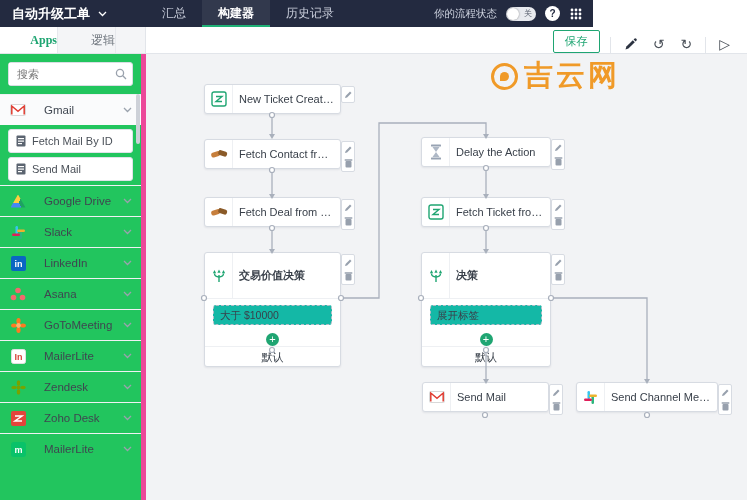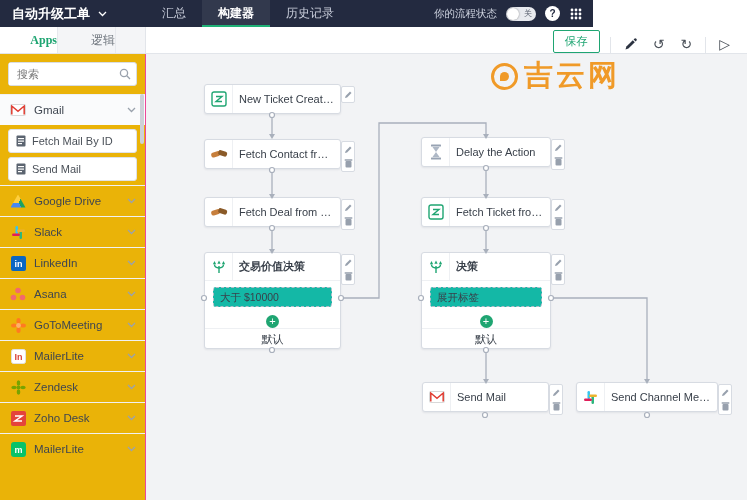--- a/index.html
+++ b/index.html
@@ -38,30 +38,30 @@
   .side-tab.active { background:#fff; color:#1fa572; font-weight:bold; }
   .canvas-toolbar { flex:1; display:flex; align-items:flex-end; justify-content:flex-end;
     gap:10px; padding-right:14px; }
   .save-btn { border:1px solid #1fa572; color:#1fa572; background:#fff; font-size:11.5px;
     padding:3px 11px; border-radius:2px; cursor:pointer; font-family:inherit; }
   .vdiv { width:1px; height:16px; background:#e2e5ea; }
   .tool-btn { background:none; border:none; cursor:pointer; color:#4a5058; font-size:14px;
     line-height:14px; padding:2px 3px; font-family:inherit; display:flex; align-items:center; }
   
   .sidebar { position:absolute; left:0; top:54px; width:146px; height:446px;
-    background:#eab308; border-right:1px solid #ec4899; z-index:10; }
+    background:#22c55e; border-right:5px solid #ec4899; z-index:10; }
   .search-wrap { margin:8px; height:24px; border:1px solid #d9dde3; border-radius:3px;
     position:relative; background:#fff; }
   .search-wrap input { border:none; outline:none; width:calc(100% - 24px); height:100%;
     padding:0 8px; font-size:11px; color:#444; font-family:inherit; }
   .search-wrap .mag { position:absolute; right:5px; top:5px; }
   .app-row { height:31px; display:flex; align-items:center; padding:0 9px;
     border-top:1px solid #f0f1f4; cursor:pointer; }
   .app-row.expanded { background:#fafbfc; }
-  .app-ic { width:18px; height:18px; margin-right:7px; display:flex;
+  .app-ic { width:18px; height:18px; margin-right:17px; display:flex;
     align-items:center; justify-content:center; flex:none; }
   .app-label { font-size:11.5px; color:#3f4650; flex:1; white-space:nowrap; overflow:hidden; }
   .chev { margin-left:auto; flex:none; }
   .action-item { margin:4px 8px; height:24px; border:1px solid #dfe2e8; border-radius:3px;
     display:flex; align-items:center; gap:6px; padding:0 7px; font-size:11px; color:#4a5058;
     background:#fff; cursor:pointer; white-space:nowrap; overflow:hidden; }
   .drive-tri { width:15px; height:13px; clip-path:polygon(50% 0,100% 100%,0 100%);
     background:conic-gradient(from 150deg at 50% 58%, #4688f4 0 120deg, #ffcf3f 0 240deg, #1da261 0 360deg); }
   .scroll-thumb { position:absolute; right:1px; top:40px; width:4px; height:50px;
     background:#cdd1d8; border-radius:2px; cursor:grab; }
@@ -80,21 +80,21 @@
     border-radius:3px; box-shadow:0 1px 2px rgba(31,38,62,0.08); z-index:3; cursor:pointer; }
   .node { height:30px; display:flex; align-items:center; }
   .ic { width:28px; align-self:stretch; display:flex; align-items:center;
     justify-content:center; border-right:1px solid #eef0f3; flex:none; }
   .lbl { padding:0 6px; font-size:11px; color:#39404a; flex:1; white-space:nowrap;
     overflow:hidden; text-overflow:ellipsis; }
   .flap { position:absolute; right:-15px; top:1px; width:14px; background:#fff;
     border:1px solid #d7dbe2; border-radius:2px; display:flex; flex-direction:column;
     align-items:center; gap:4px; padding:3px 0; z-index:4; }
   .flap span { display:flex; cursor:pointer; }
-  .dec-head { height:28px; display:flex; align-items:center; border-bottom:1px solid #eef0f3; }
+  .dec-head { height:46px; display:flex; align-items:center; border-bottom:1px solid #eef0f3; }
   .dec-head .lbl { font-weight:bold; }
   .cond { margin:6px 8px 4px; border:1px dashed #b6bdc9; border-radius:3px; height:20px;
     line-height:18px; padding:0 6px; font-size:10.5px; color:#39404a; background:#14b8a6;
     white-space:nowrap; overflow:hidden; cursor:pointer; }
   .plus-row { text-align:center; height:13px; }
   .plus { display:inline-block; width:13px; height:13px; border-radius:50%;
     background:#1fa572; color:#fff; font-size:11px; line-height:13px; cursor:pointer; }
   .default-row { border-top:1px solid #eef0f3; margin-top:4px; height:20px; line-height:20px;
     text-align:center; font-size:11px; color:#39404a; cursor:pointer; }
 </style>

